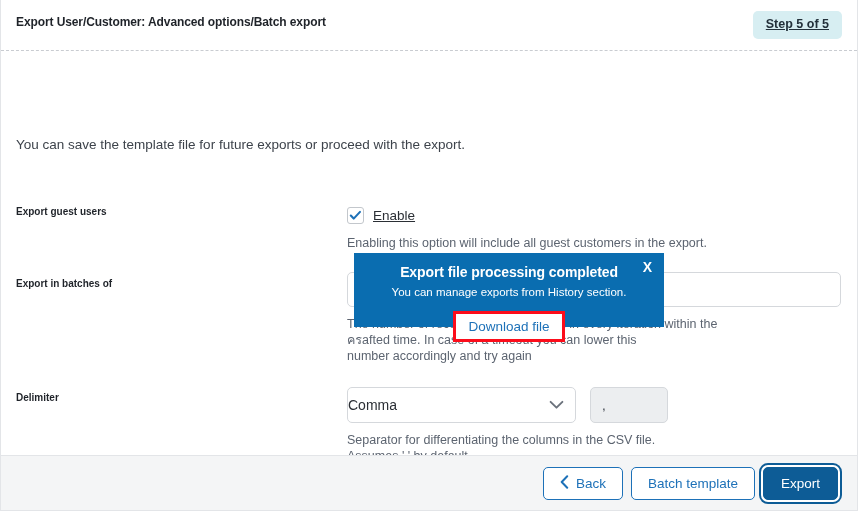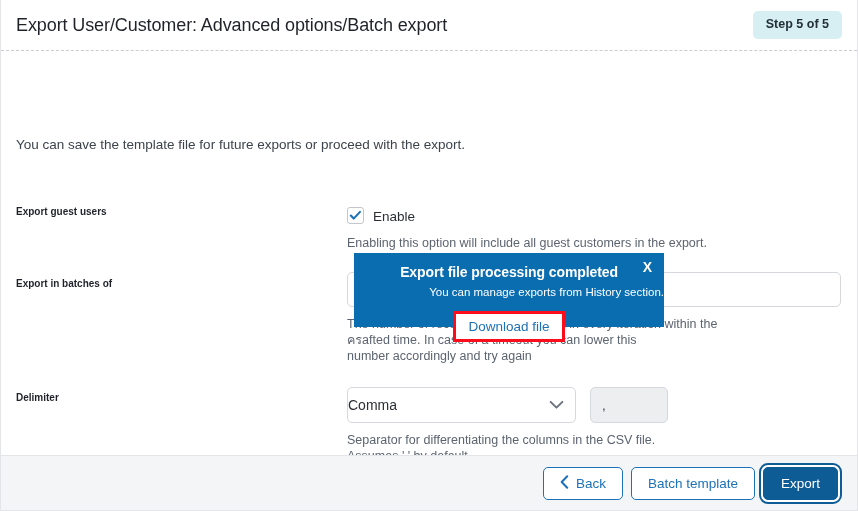--- a/index.html
+++ b/index.html
@@ -44,38 +44,39 @@
     left: 0;
     right: 0;
     bottom: 0;
     height: 0;
     border-bottom: 1px dashed #c9ccd1;
   }
   .header-title {
     position: absolute;
     left: 15px;
     top: 15px;
-    font-size: 18px;
-    font-weight: normal;
+    font-size: 12px;
+    font-weight: bold;
     color: #1f2329;
     letter-spacing: -0.1px;
     white-space: nowrap;
   }
   .step-badge {
     position: absolute;
     right: 15px;
     top: 11px;
     background: #d7eef2;
     color: #23303a;
     font-size: 12.5px;
     font-weight: bold;
     padding: 7px 13px 8px 13px;
     border-radius: 5px;
     line-height: 1;
     white-space: nowrap;
+    text-decoration: underline;
   }
 
   
   .body {
     position: relative;
     flex: 1 1 auto;
     background: #ffffff;
     border-left: 1px solid #e3e5e8;
     border-right: 1px solid #e3e5e8;
     box-sizing: border-box;
@@ -99,22 +100,23 @@
     color: #1f2329;
     white-space: nowrap;
   }
 
   
   .checkbox-row {
     position: absolute;
     left: 346px;
     top: 156px;
     display: flex;
-    align-items: flex-end;
+    align-items: center;
     gap: 9px;
+    text-decoration: underline;
   }
   .cbox {
     width: 17px;
     height: 17px;
     border: 1px solid #c3c7cc;
     border-radius: 3px;
     background: #ffffff;
     box-sizing: border-box;
     display: flex;
     align-items: center;
@@ -216,21 +218,21 @@
     color: #ffffff;
     font-size: 14px;
     font-weight: bold;
     letter-spacing: -0.1px;
   }
   .popup-sub {
     position: absolute;
     left: 0;
     right: 0;
     top: 33px;
-    text-align: right;
+    text-align: center;
     color: #ffffff;
     font-size: 11.5px;
   }
   .popup-close {
     position: absolute;
     right: 8px;
     top: 5px;
     color: #ffffff;
     font-size: 14px;
     font-weight: bold;

